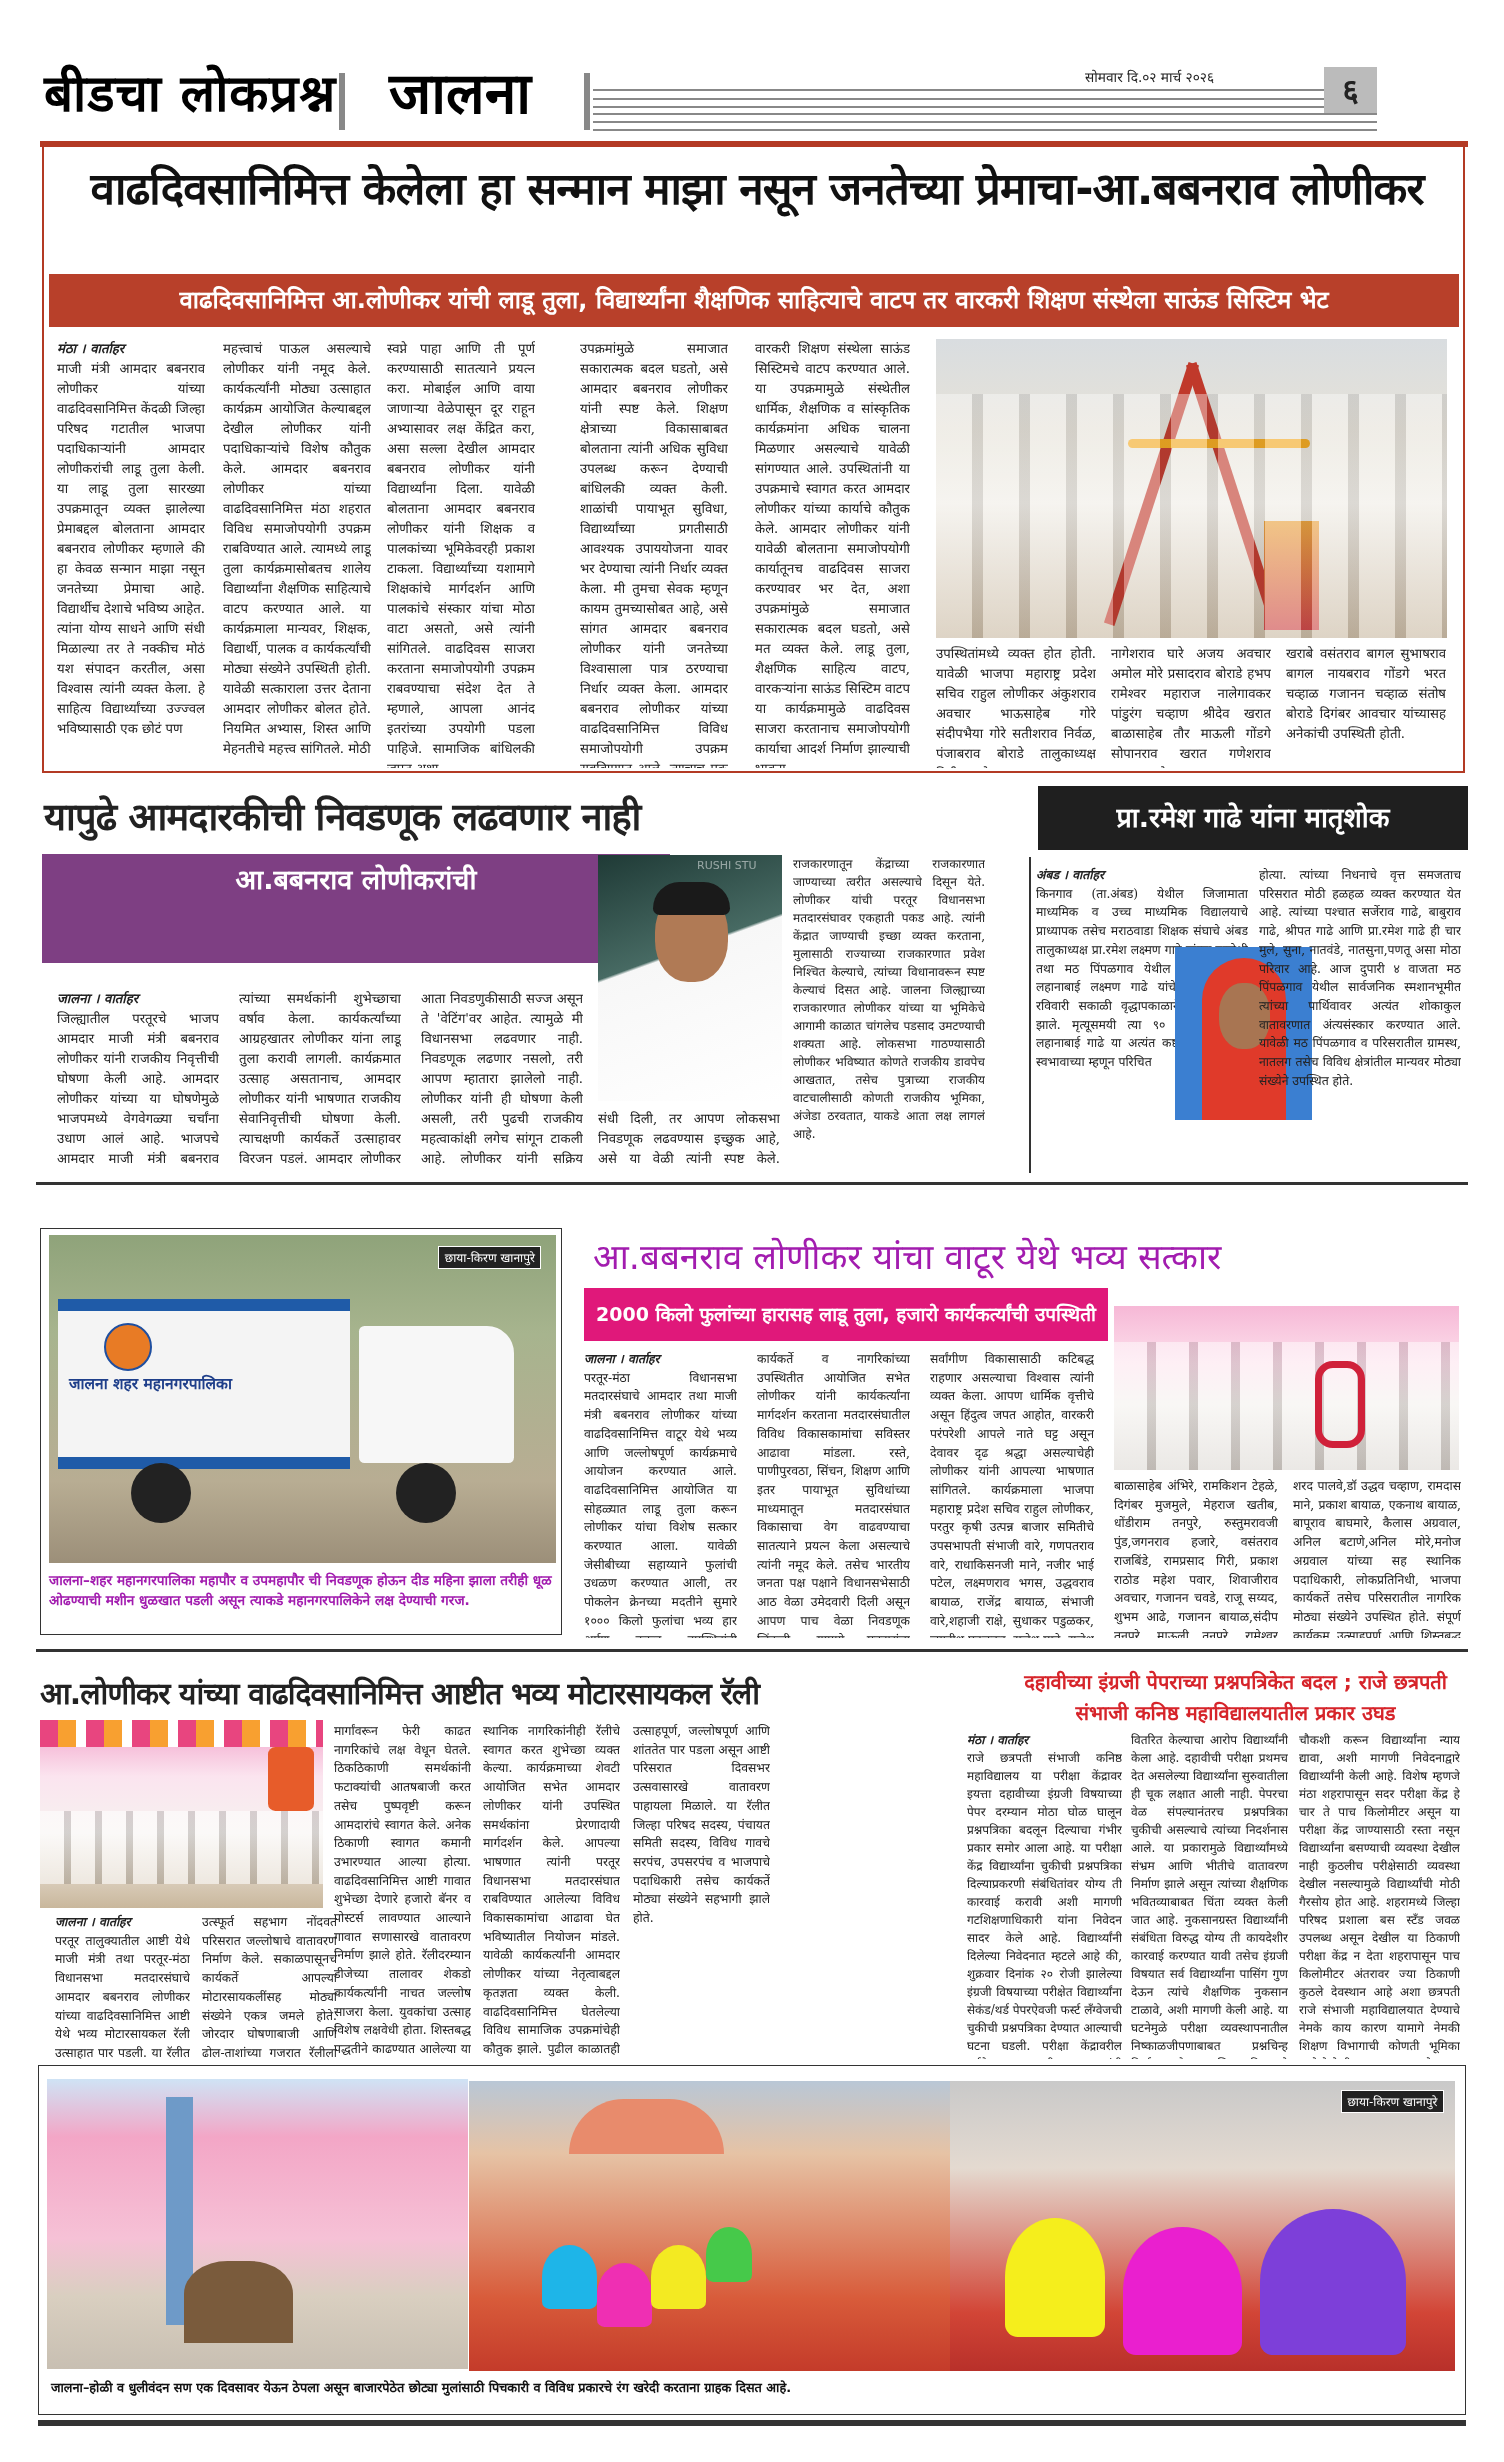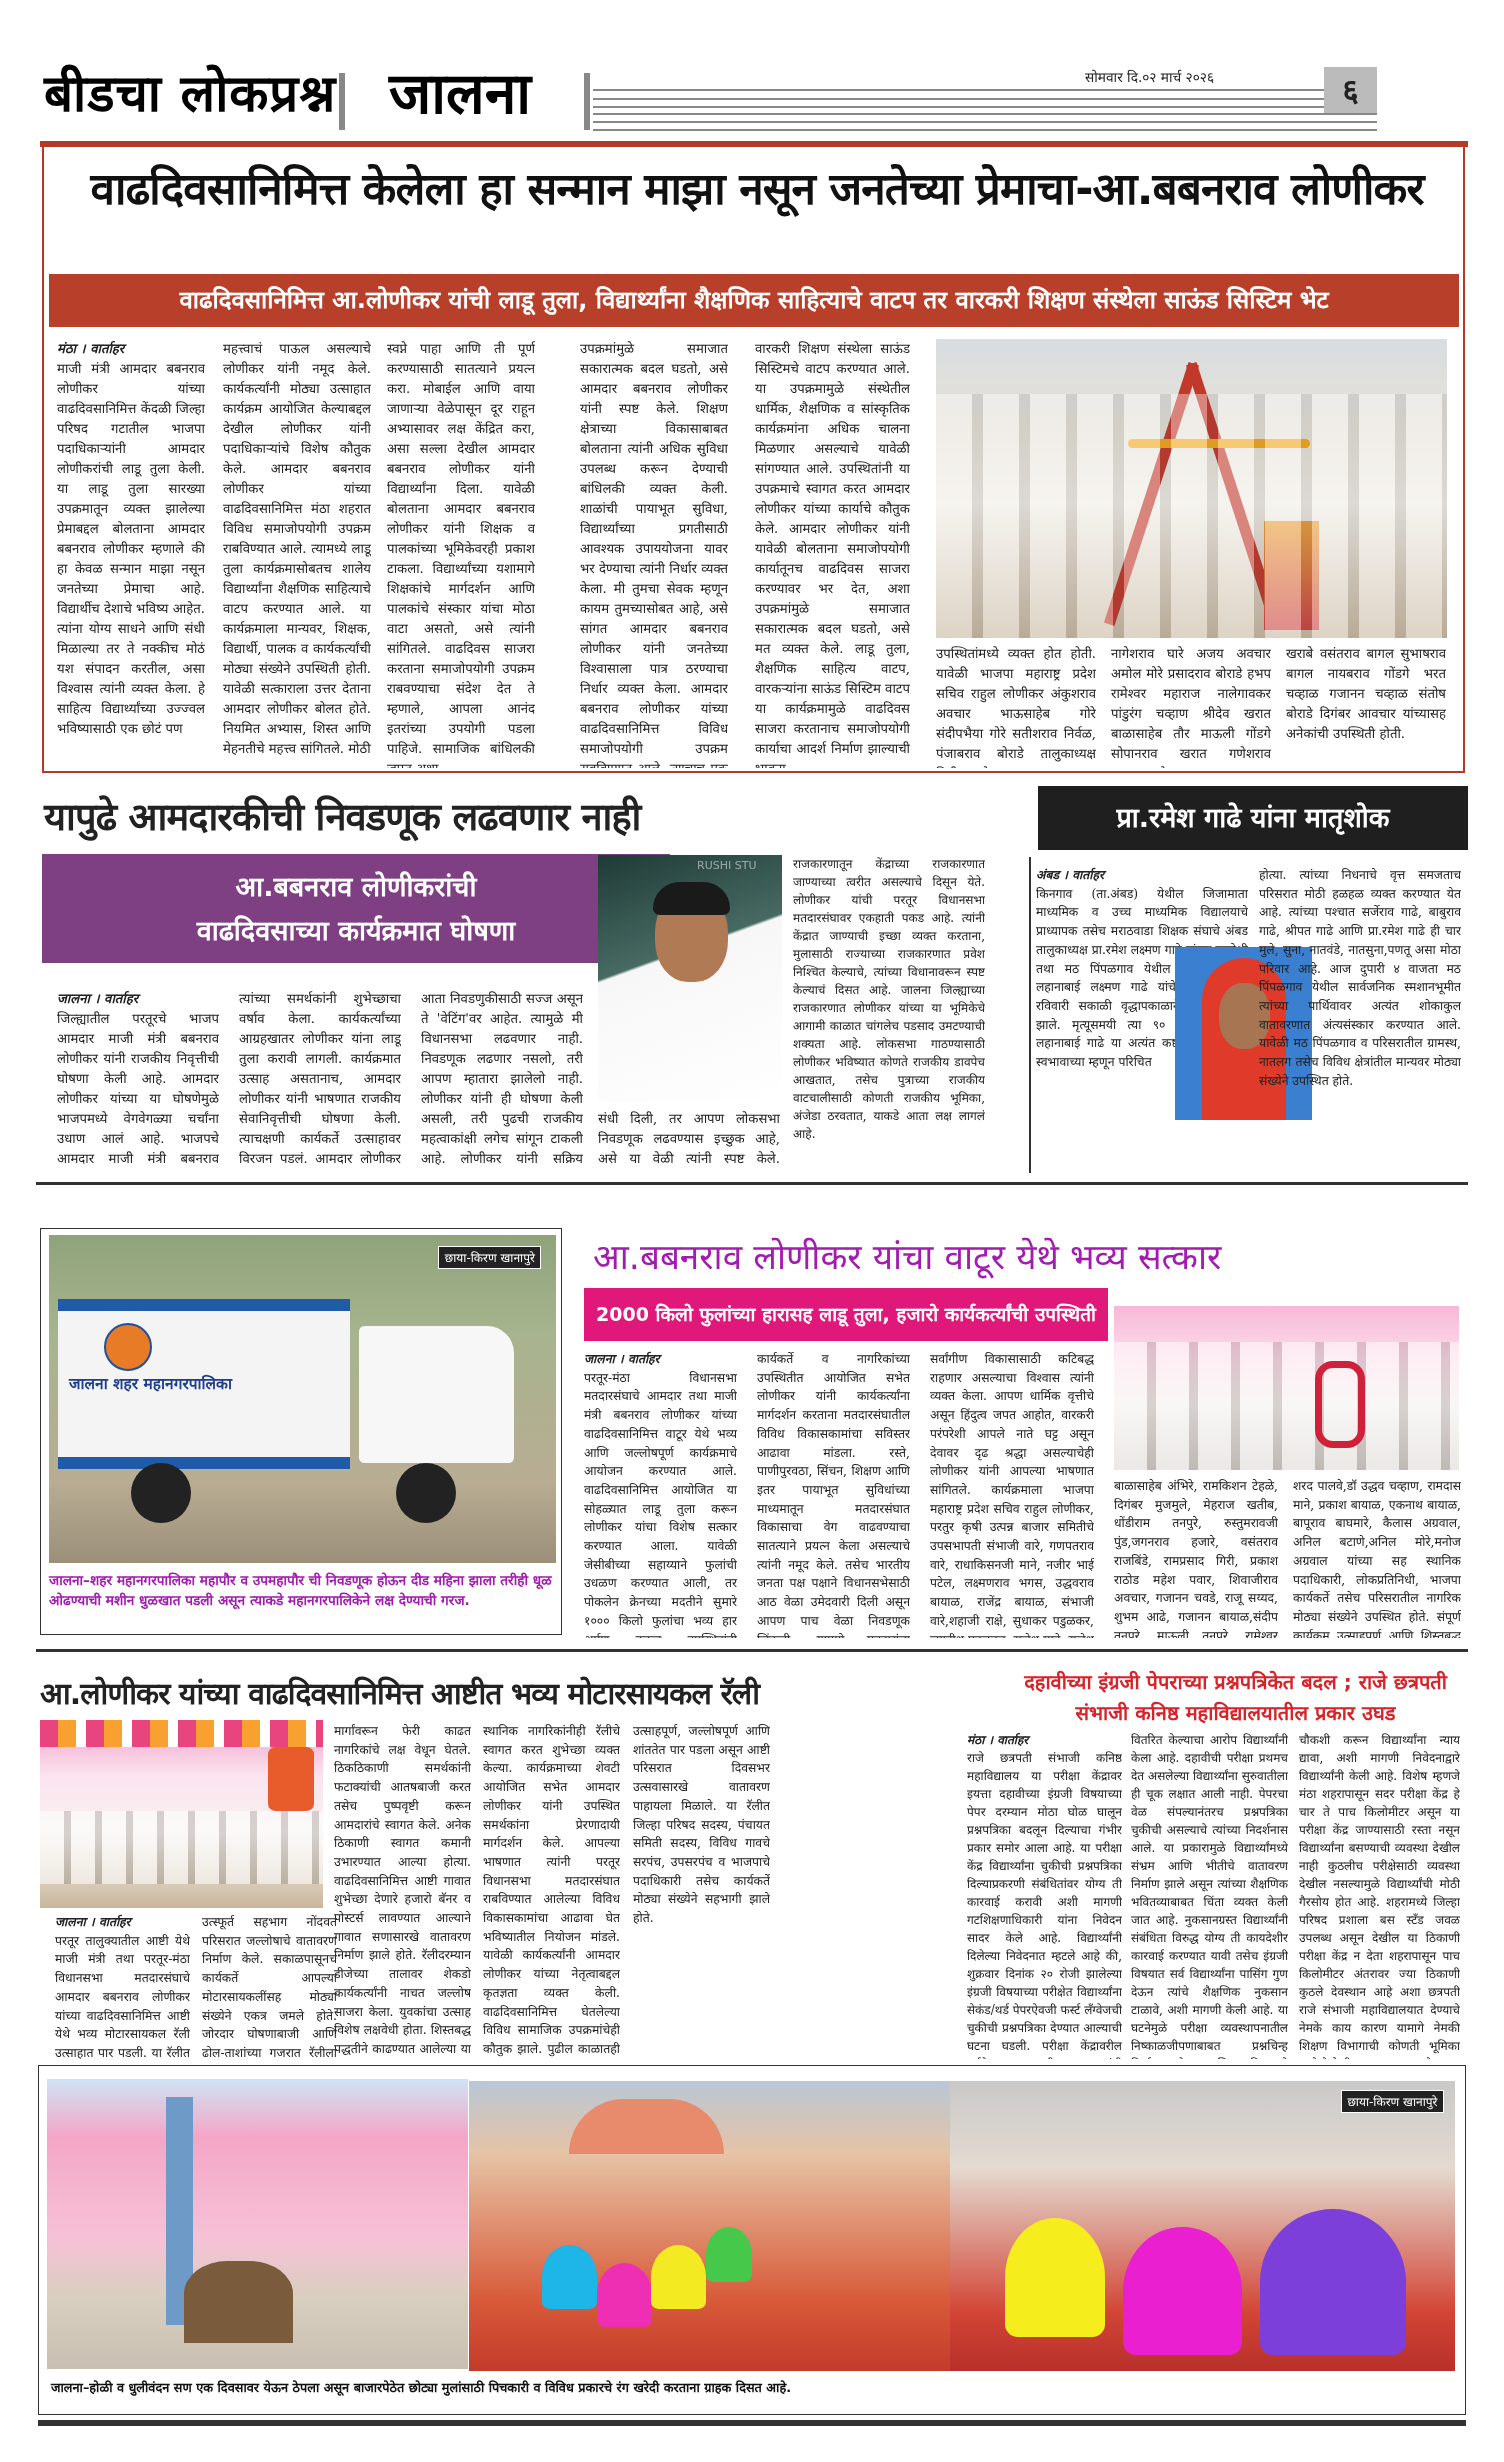--- a/index.html
+++ b/index.html
@@ -16,21 +16,21 @@
   .frame1{left:42px;top:144px;width:1423px;height:629px;border:2.7px solid #b33a24;border-top:none;box-sizing:border-box;}
   .headline1{left:55px;top:157px;width:1404px;font-size:44px;font-weight:900;line-height:64px;color:#111;white-space:nowrap;letter-spacing:-0.9px;text-align:center;}
   .subbar{left:49px;top:274px;width:1410px;height:53px;background:#b8402a;color:#fff;font-size:24px;font-weight:bold;line-height:53px;text-align:center;white-space:nowrap;}
   .col{font-size:13.2px;line-height:20px;text-align:justify;color:#222;font-family:"DejaVu Serif",serif;}
   .dateline{font-weight:bold;font-style:italic;}
   .photo{overflow:hidden;}
   .caption{font-size:13.7px;font-weight:bold;line-height:20px;color:#a21caf;}
   .credit{background:#222;color:#fff;font-size:12px;padding:1.8px 5.5px;border:0.9px solid #fff;}
   .hd2{left:44px;top:790px;font-size:38px;font-weight:900;line-height:55px;color:#222;white-space:nowrap;letter-spacing:-0.9px;}
   .blackbox{left:1038px;top:786px;width:430px;height:64px;background:#1f1f1f;color:#fff;font-size:27px;font-weight:900;line-height:64px;text-align:center;white-space:nowrap;}
-  .purplebox{left:42px;top:854px;width:628px;height:109px;background:#7e3f83;color:#fff;font-size:27px;font-weight:bold;text-align:center;line-height:44px;padding-top:11px;box-sizing:border-box;}
+  .purplebox{left:42px;top:854px;width:628px;height:109px;background:#7e3f83;color:#fff;font-size:27px;font-weight:bold;text-align:center;line-height:44px;padding-top:4px;box-sizing:border-box;}
   .divider{background:#333;}
   .hd3{left:593px;top:1233px;font-size:35px;font-weight:normal;line-height:49px;color:#a21caf;white-space:nowrap;}
   .pinkbox{left:584px;top:1288px;width:524px;height:53px;background:#e0187a;color:#fff;font-size:19px;font-weight:bold;line-height:53px;text-align:center;white-space:nowrap;}
   .hd4{left:40px;top:1671px;font-size:30px;font-weight:900;line-height:46px;color:#222;white-space:nowrap;letter-spacing:-0.9px;}
   .hd5{left:1003px;top:1667px;width:465px;font-size:20px;font-weight:900;line-height:31px;color:#d6242a;text-align:center;}
 </style>
 </head>
 <body>
 
 <div class="abs masthead-title">बीडचा लोकप्रश्न</div>
@@ -67,21 +67,20 @@
   <div class="abs" style="left:328px;top:182px;width:55px;height:109px;background:linear-gradient(#e9a13b,#c44);"></div>
   <div class="abs" style="left:0;top:55px;width:511px;height:244px;background:repeating-linear-gradient(90deg,rgba(255,255,255,.85) 0 36px,rgba(60,60,70,.25) 36px 47px);opacity:.45;"></div>
 </div>
 <div class="abs col" style="left:936px;top:644px;width:160px;height:124px;overflow:hidden;">उपस्थितांमध्ये व्यक्त होत होती. यावेळी भाजपा महाराष्ट्र प्रदेश सचिव राहुल लोणीकर अंकुशराव अवचार भाऊसाहेब गोरे संदीपभैया गोरे सतीशराव निर्वळ, पंजाबराव बोराडे तालुकाध्यक्ष नितीन राठोड</div>
 <div class="abs col" style="left:1111px;top:644px;width:160px;height:124px;overflow:hidden;">नागेशराव घारे अजय अवचार अमोल मोरे प्रसादराव बोराडे हभप रामेश्वर महाराज नालेगावकर पांडुरंग चव्हाण श्रीदेव खरात बाळासाहेब तौर माऊली गोंडगे सोपानराव खरात गणेशराव चव्हाळ राजेभाऊ</div>
 <div class="abs col" style="left:1286px;top:644px;width:160px;height:124px;overflow:hidden;">खराबे वसंतराव बागल सुभाषराव बागल नायबराव गोंडगे भरत चव्हाळ गजानन चव्हाळ संतोष बोराडे दिगंबर आवचार यांच्यासह अनेकांची उपस्थिती होती.</div>
 
 <div class="abs hd2">यापुढे आमदारकीची निवडणूक लढवणार नाही</div>
 <div class="abs purplebox">
   <div>आ.बबनराव लोणीकरांची</div>
-  <div>वाढदिवसाच्या कार्यक्रमात घोषणा</div>
 </div>
 <div class="abs photo" style="left:598px;top:855px;width:184px;height:246px;background:linear-gradient(160deg,#1f3a36,#476a63 40%,#f7f7f7 41%,#fff);">
   <div class="abs" style="left:57px;top:36px;width:73px;height:91px;background:#b07a55;border-radius:45%;"></div>
   <div class="abs" style="left:55px;top:27px;width:77px;height:33px;background:#1a1a1a;border-radius:36px 36px 9px 9px;"></div>
   <div class="abs" style="left:73px;top:3.6px;color:rgba(255,255,255,.5);font-size:11px;margin-left:26px;">RUSHI STU</div>
 </div>
 <div class="abs col" style="left:57px;top:989px;width:162px;height:182px;overflow:hidden;">
   <div class="dateline">जालना । वार्ताहर</div>
   <div>जिल्ह्यातील परतूरचे भाजप आमदार माजी मंत्री बबनराव लोणीकर यांनी राजकीय निवृत्तीची घोषणा केली आहे. आमदार लोणीकर यांच्या या घोषणेमुळे भाजपमध्ये वेगवेगळ्या चर्चांना उधाण आलं आहे. भाजपचे आमदार माजी मंत्री बबनराव लोणीकर यांच्या वाढदिवसानिमित्ताने अभिष्टचिंतन सोहळा झाला. आमदार लोणीकर यांच्यावर विरोधकांसह</div>
 </div>

